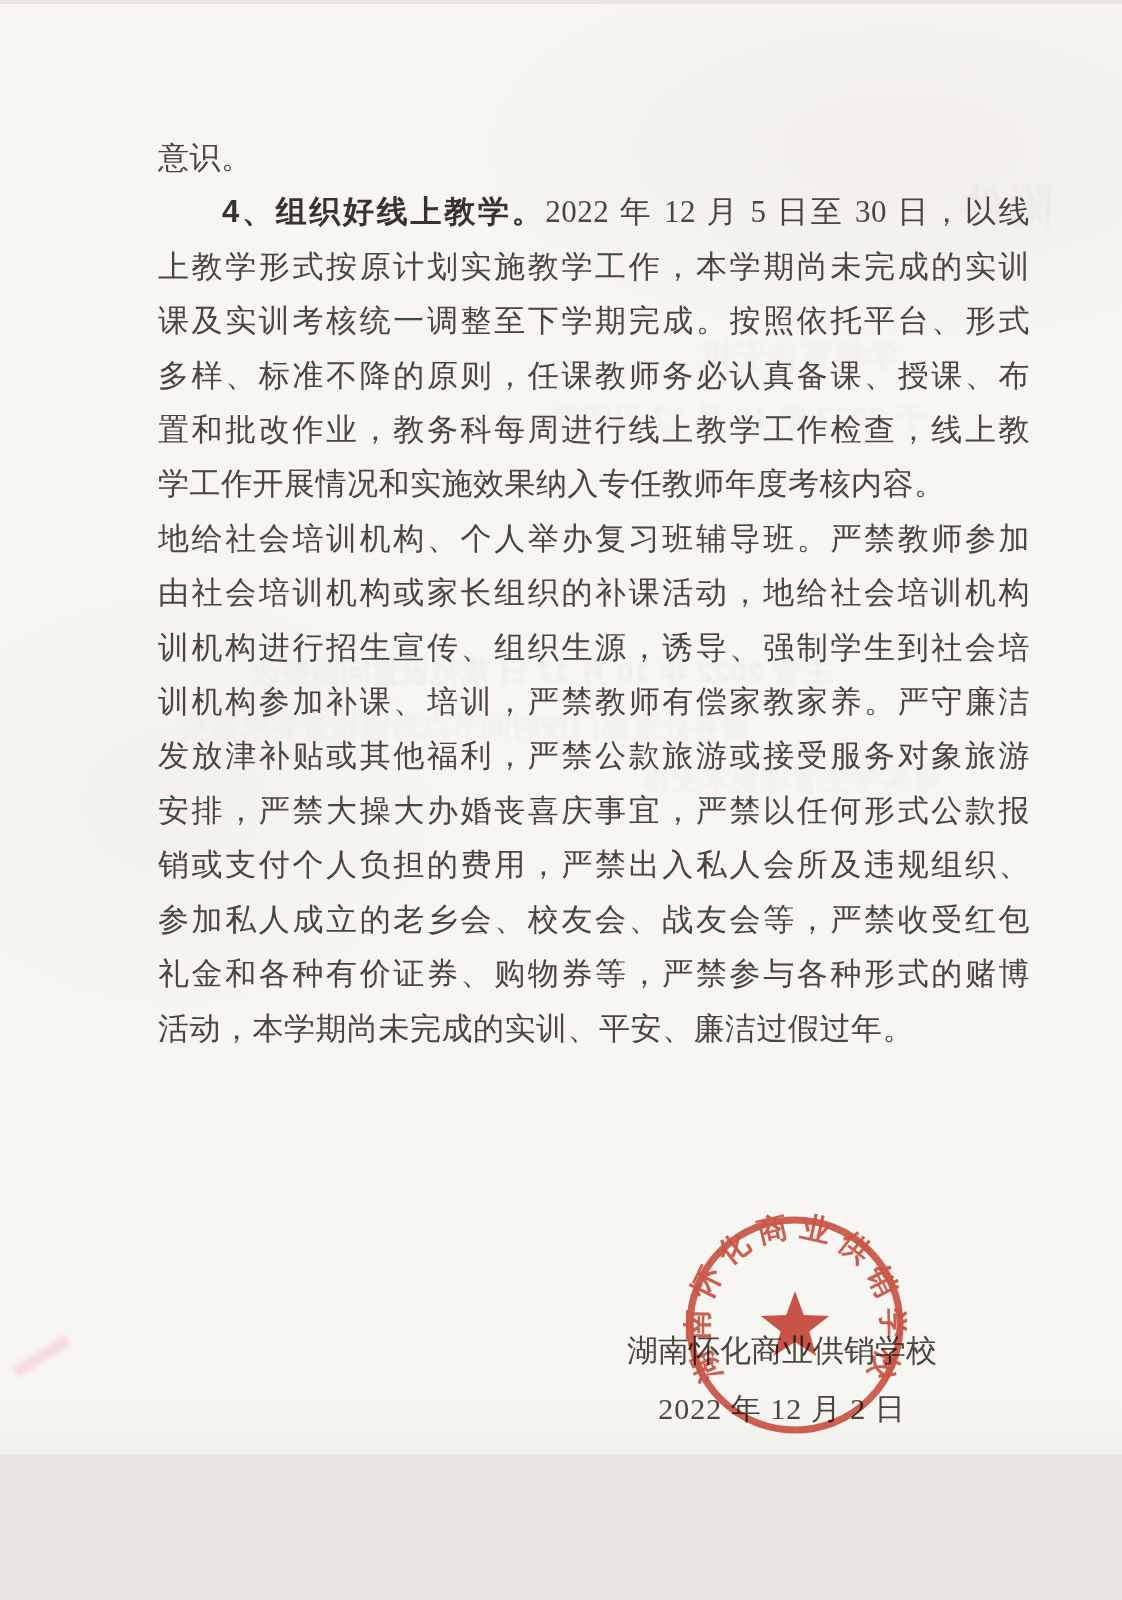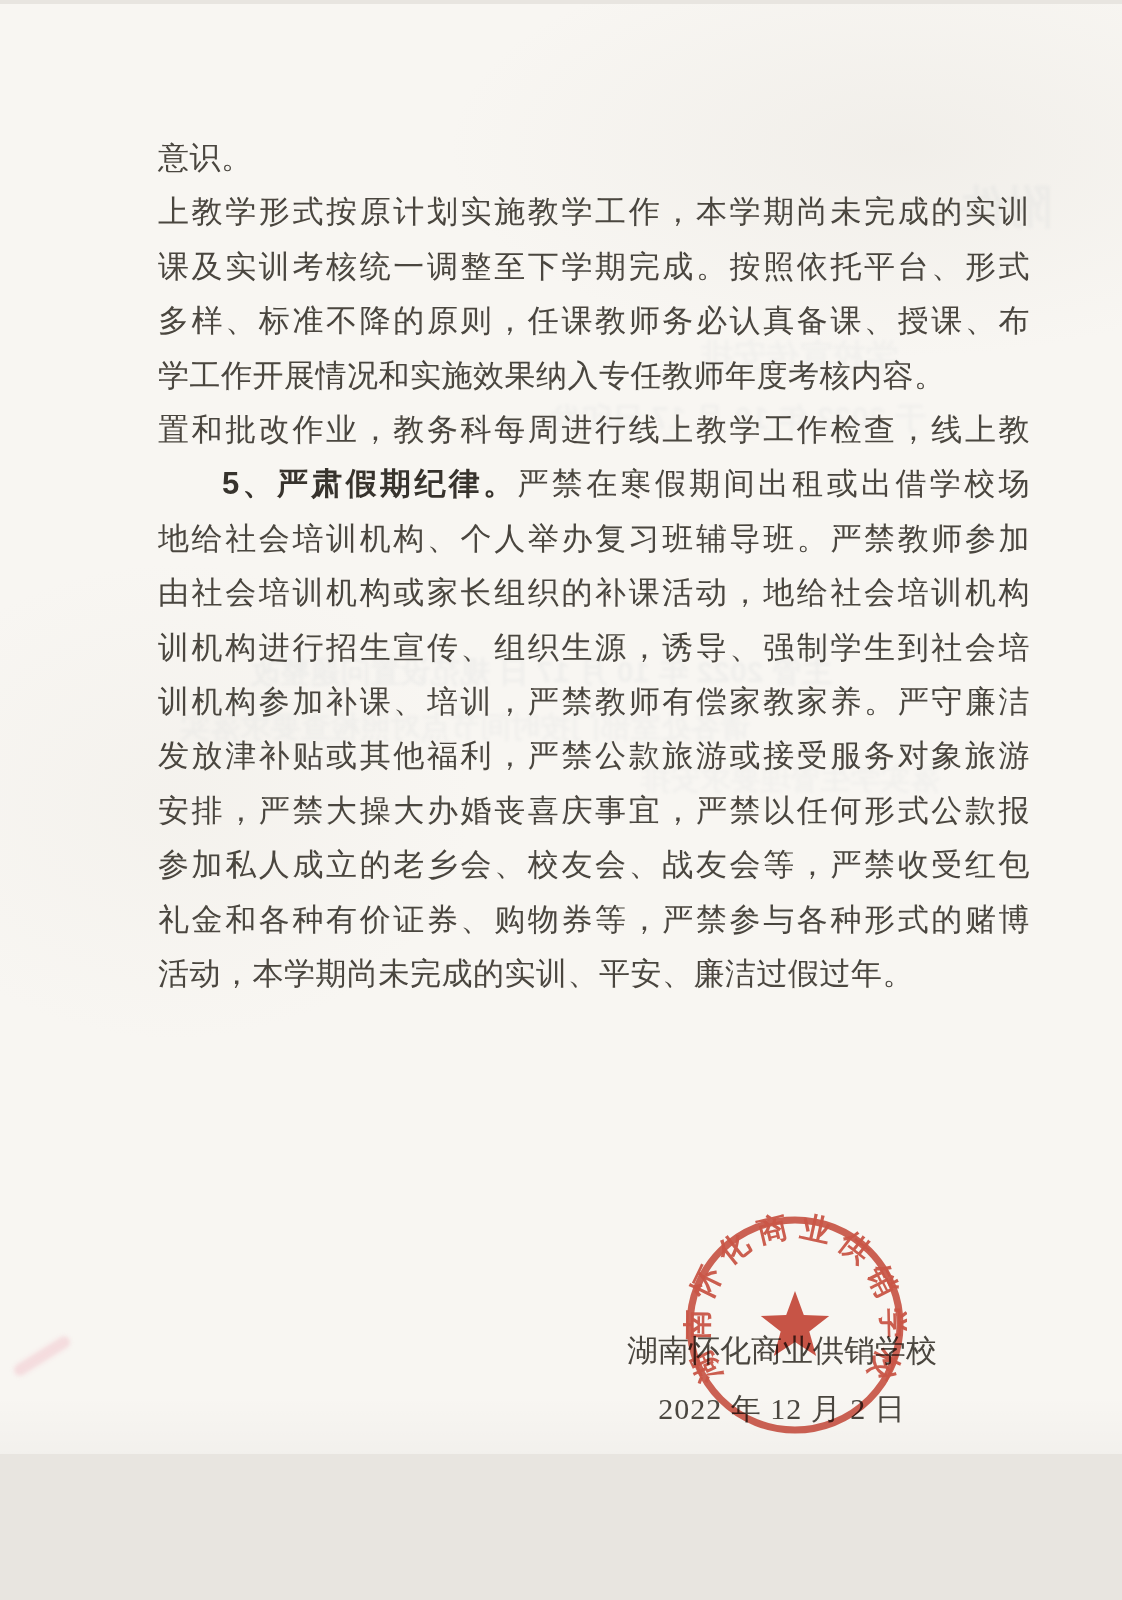--- a/index.html
+++ b/index.html
@@ -102,33 +102,34 @@
   <div class="ghost g2">学校宣传安排</div>
   <div class="ghost g3">于 2022 年 10 月 17 日印发</div>
   <div class="ghost g4">主管 2022 年 10 月 17 日 规范设置问题整改</div>
   <div class="ghost g5">请各处室部门按时间节点对照检查要求落实</div>
   <div class="ghost g6">落实学生管理要求安排</div>
 
   <div class="doc-body">
 
     <div class="line solo">意识。</div>
 
+    <div class="line first"><span class="lead">4、组织好线上教学。</span><span>2022 年 12 月 5 日至 30 日，以线</span></div>
     <div class="line">上教学形式按原计划实施教学工作，本学期尚未完成的实训</div>
     <div class="line">课及实训考核统一调整至下学期完成。按照依托平台、形式</div>
     <div class="line">多样、标准不降的原则，任课教师务必认真备课、授课、布</div>
+    <div class="line">置和批改作业，教务科每周进行线上教学工作检查，线上教</div>
     <div class="line solo">学工作开展情况和实施效果纳入专任教师年度考核内容。</div>
-    <div class="line">置和批改作业，教务科每周进行线上教学工作检查，线上教</div>
 
-    <div class="line first"><span class="lead">5、严肃假期纪律。</span><span>严禁在寒假期间出租或出借学校场</span></div>
     <div class="line">地给社会培训机构、个人举办复习班辅导班。严禁教师参加</div>
     <div class="line">由社会培训机构或家长组织的补课活动，地给社会培训机构</div>
     <div class="line">训机构进行招生宣传、组织生源，诱导、强制学生到社会培</div>
     <div class="line">训机构参加补课、培训，严禁教师有偿家教家养。严守廉洁</div>
     <div class="line">发放津补贴或其他福利，严禁公款旅游或接受服务对象旅游</div>
     <div class="line">安排，严禁大操大办婚丧喜庆事宜，严禁以任何形式公款报</div>
+    <div class="line">销或支付个人负担的费用，严禁出入私人会所及违规组织、</div>
     <div class="line">参加私人成立的老乡会、校友会、战友会等，严禁收受红包</div>
     <div class="line">礼金和各种有价证券、购物券等，严禁参与各种形式的赌博</div>
     <div class="line solo">活动，本学期尚未完成的实训、平安、廉洁过假过年。</div>
   </div>
 
   <div class="signature">
     <div class="sig-school">湖南怀化商业供销学校</div>
     <div class="sig-date">2022 年 12 月 2 日</div>
   </div>
 

